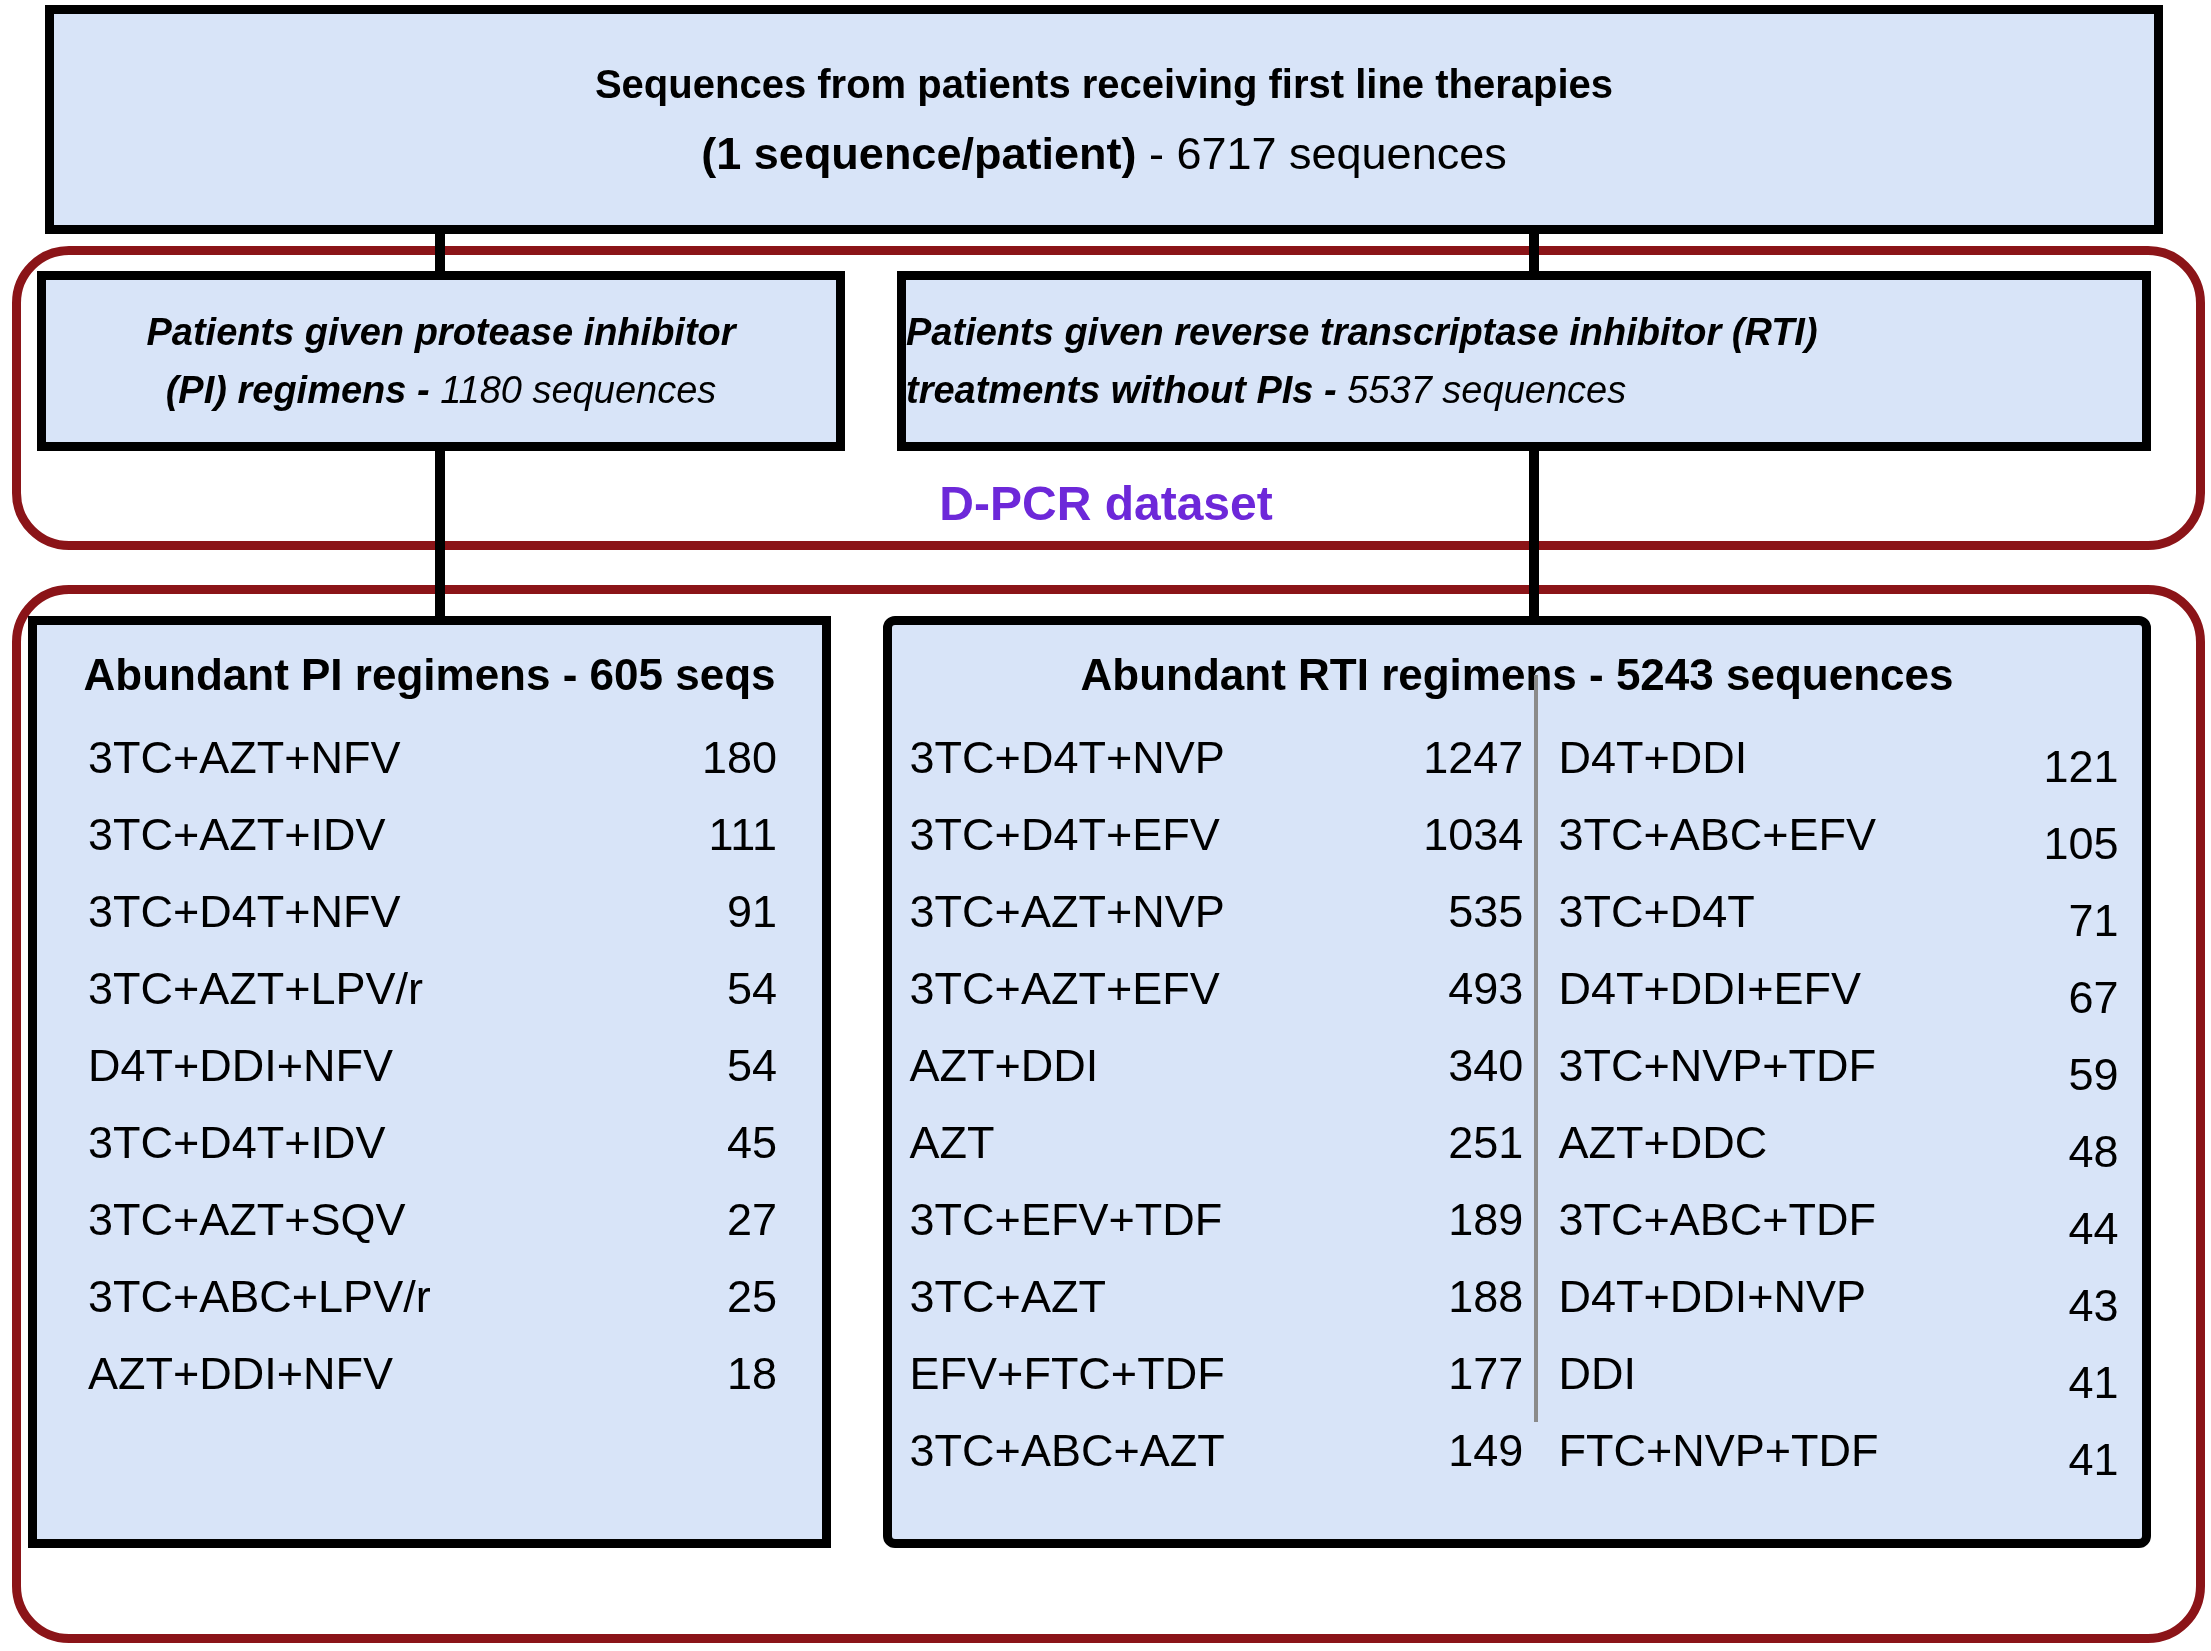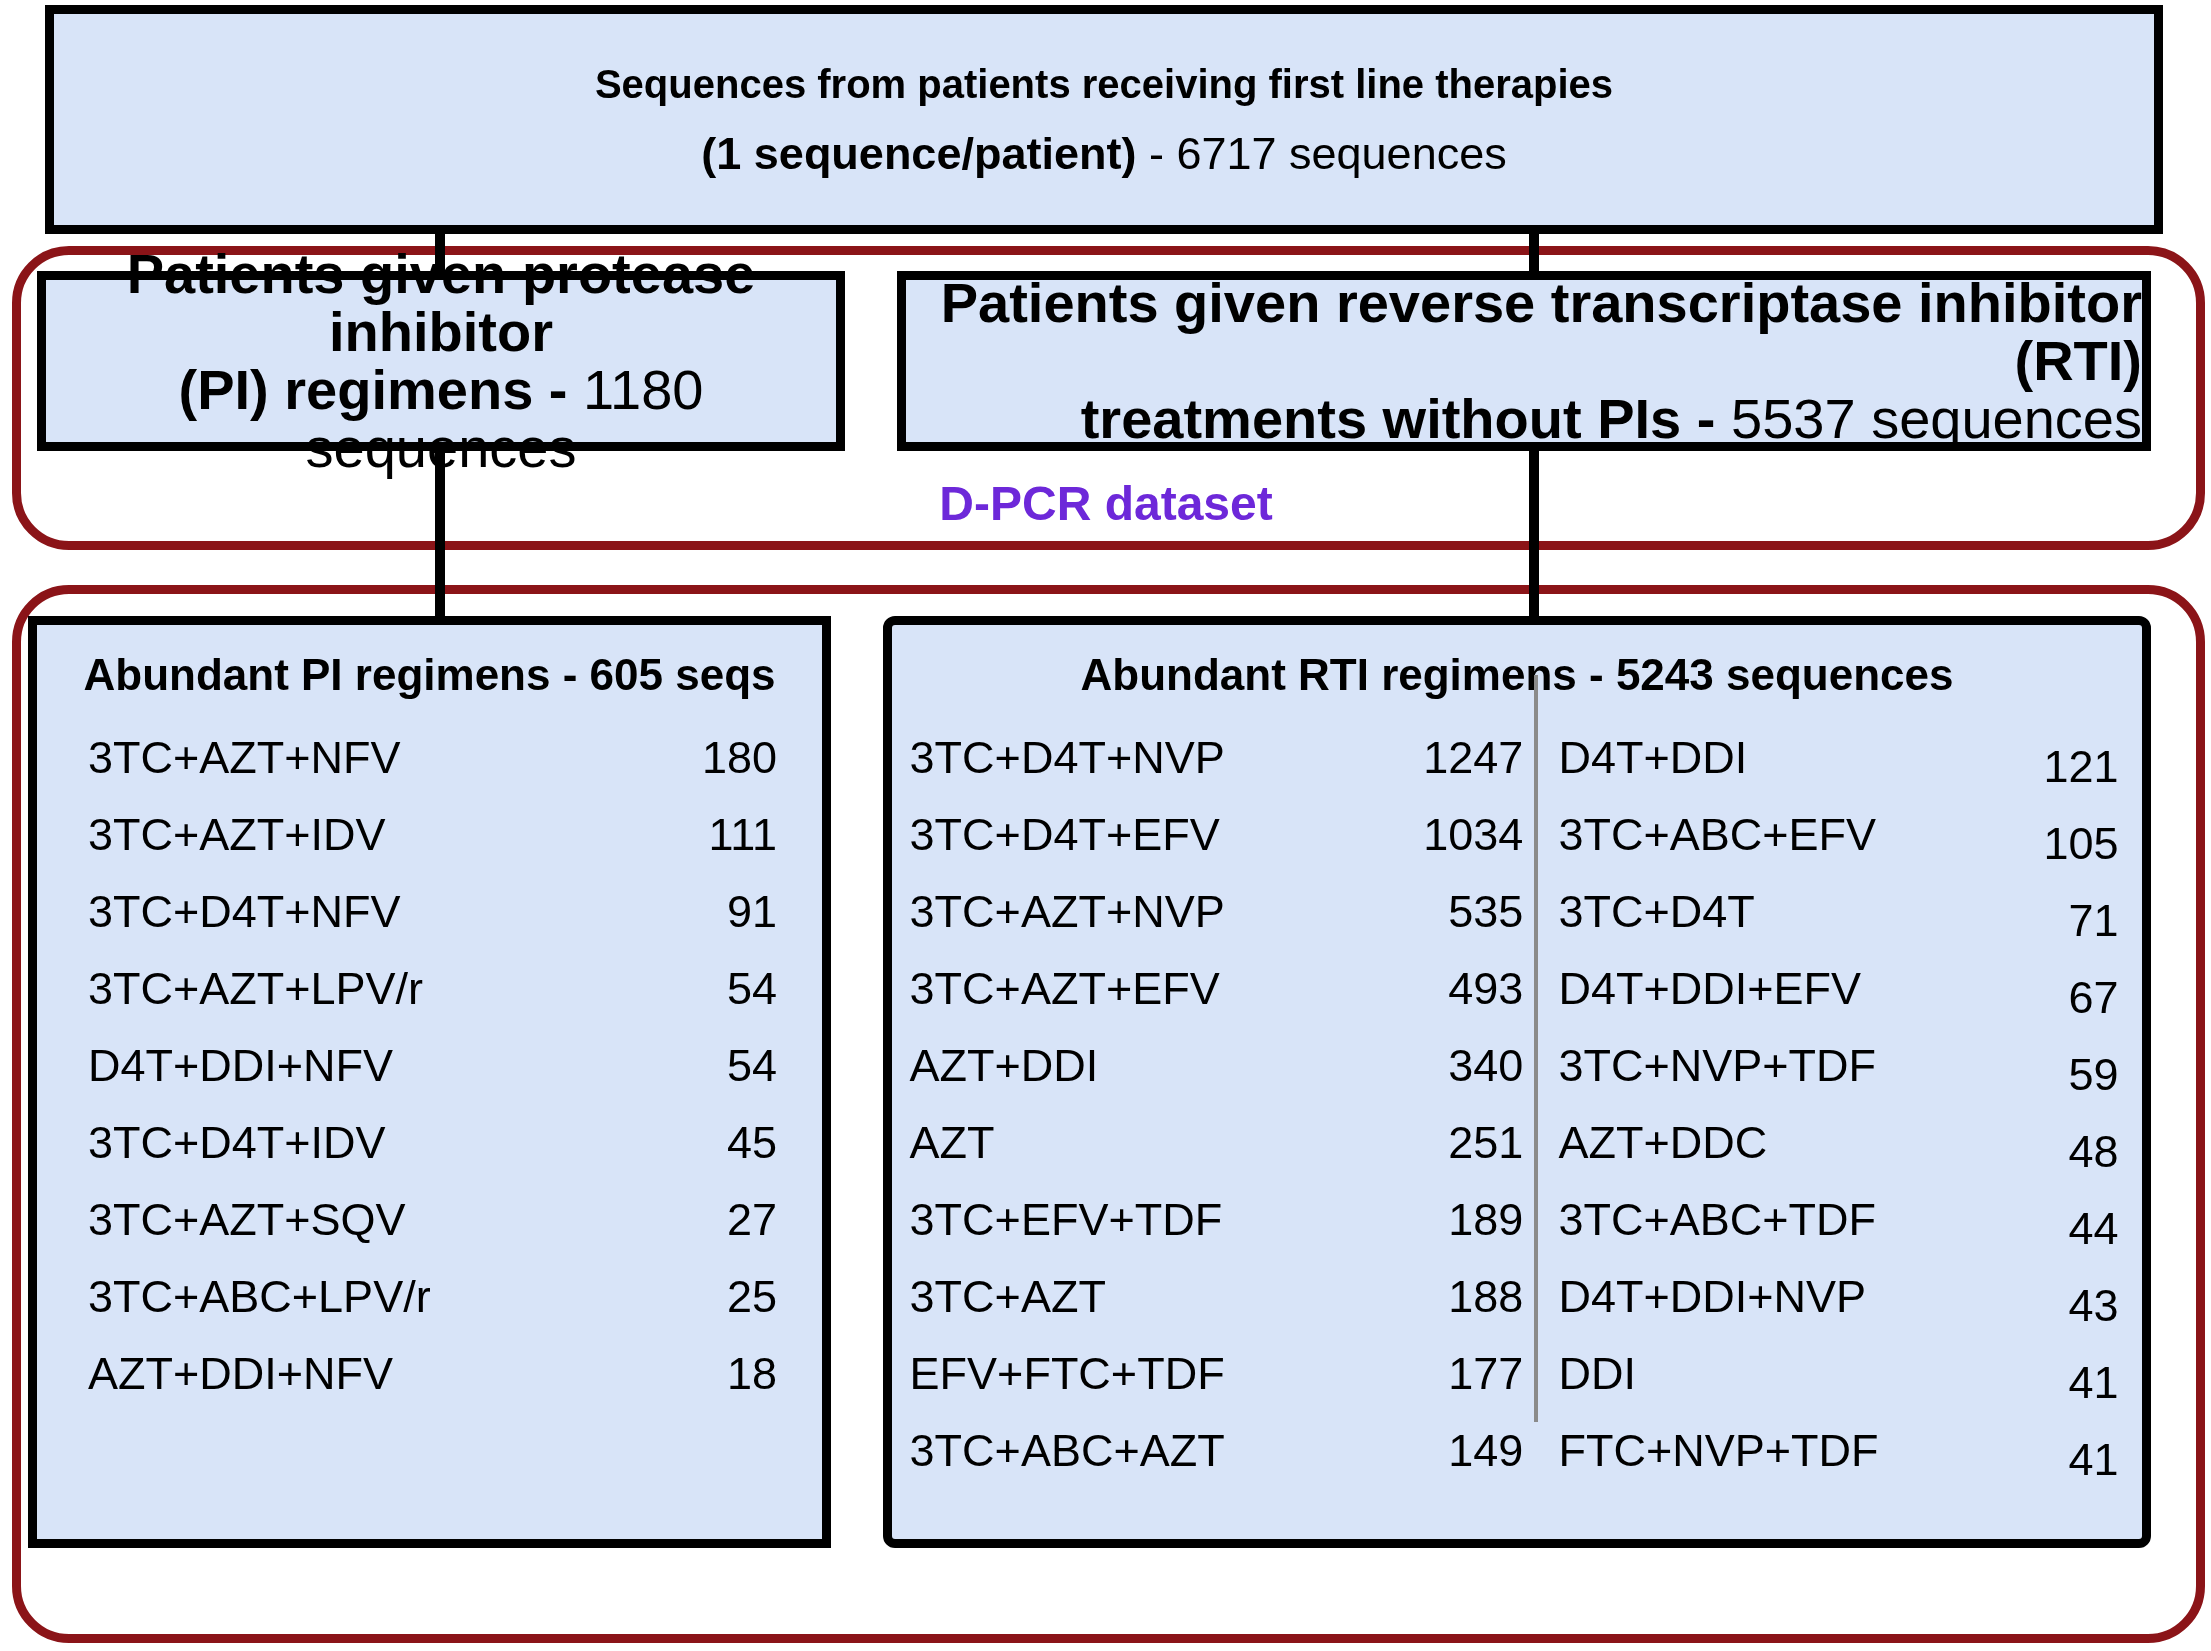--- a/index.html
+++ b/index.html
@@ -17,22 +17,22 @@
   .c2{left:1529px;top:226px;height:55px;}
   .c3{left:435px;top:444px;height:180px;}
   .c4{left:1529px;top:444px;height:180px;}
 
   
   .box{position:absolute;background:#D8E4F8;border:9.8px solid #000;box-sizing:border-box;z-index:10;}
   .top-box{left:45px;top:4.9px;width:2118px;height:229px;display:flex;flex-direction:column;justify-content:center;text-align:center;}
   .top-box .l1{font-weight:bold;font-size:40px;line-height:70px;}
   .top-box .l2{font-size:45px;line-height:70px;}
   .pi-box{left:37px;top:271px;width:808px;height:180px;display:flex;flex-direction:column;justify-content:center;text-align:center;}
-  .rti-box{left:897px;top:271px;width:1254px;height:180px;display:flex;flex-direction:column;justify-content:center;text-align:right;}
-  .pi-box .line,.rti-box .line{font-size:56px;line-height:58px;font-weight:bold;}
+  .rti-box{left:897px;top:271px;width:1254px;height:180px;display:flex;flex-direction:column;justify-content:center;text-align:left;}
+  .pi-box .line,.rti-box .line{font-size:38px;line-height:58px;font-weight:bold;font-style:italic;}
   .reg{font-weight:normal;}
   .bold{font-weight:bold;}
 
   
   .group-label{position:absolute;left:0;width:2212px;text-align:center;color:#6d28d9;font-weight:bold;font-size:48px;z-index:3;}
   .dpcr-label{top:476px;}
   .ab-label{top:1660px;}
 
   
   .api-box{left:28px;top:616px;width:803px;height:932px;}

